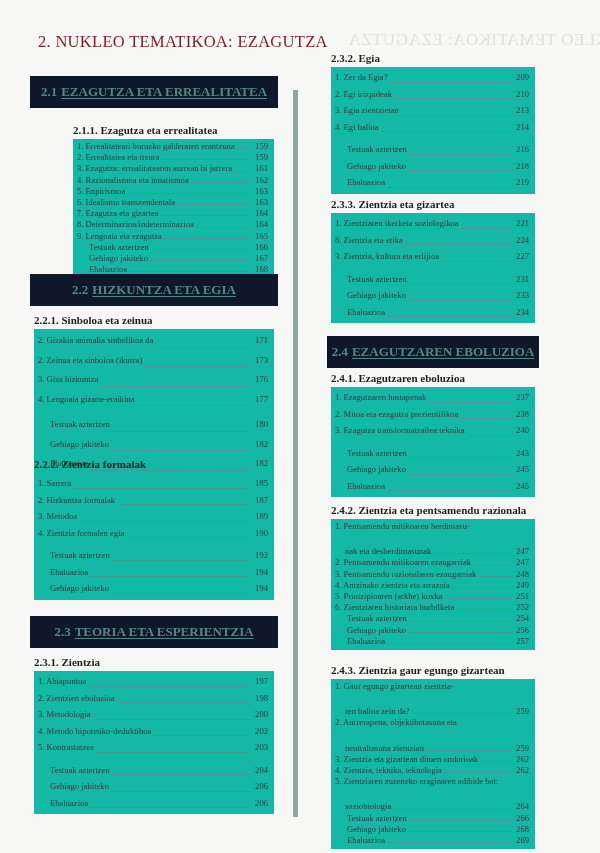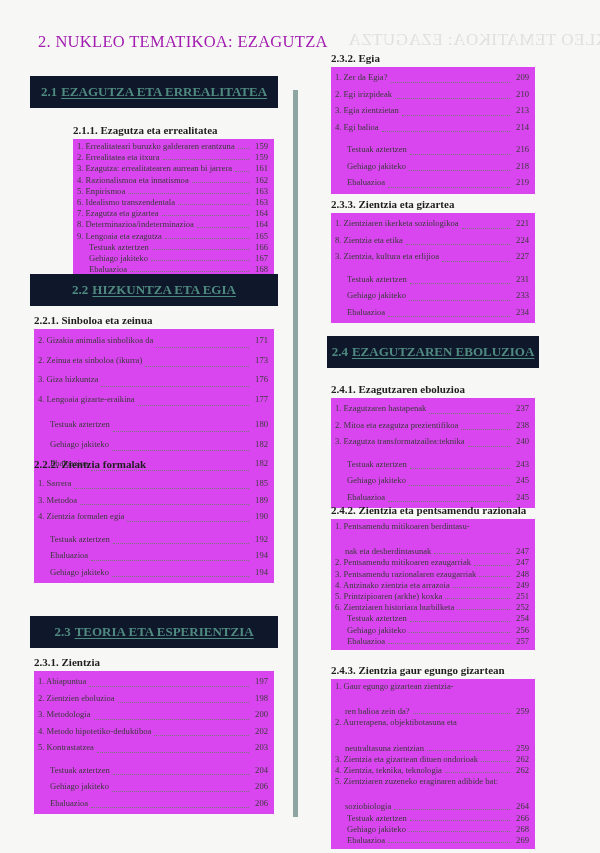--- a/index.html
+++ b/index.html
@@ -10,42 +10,42 @@
     color: #2a2a2a;
     position: relative;
   }
   .ghost {
     position: absolute; top: 30px; left: 348px;
     font-size: 17px; color: #e0e0de; letter-spacing: 0.5px;
     transform: scaleX(-1); white-space: nowrap;
   }
   .chapter-title {
     position: absolute; top: 32px; left: 38px;
-    font-size: 16.5px; color: #a21caf; letter-spacing: 0.3px;
+    font-size: 16.5px; color: #7f1d1d; letter-spacing: 0.3px;
     white-space: nowrap;
   }
   .vbar {
     position: absolute; left: 293px; top: 90px; width: 5px; height: 727px;
     background: #8fa5a1;
   }
   .col { position: absolute; }
   .col-left { left: 34px; width: 240px; }
   .col-right { left: 331px; width: 204px; }
 
   .section-heading {
     text-align: center; font-weight: bold; font-size: 13px;
     color: #4f8a80; padding: 8px 0;
     background: #0f172a;
     margin-left: -4px; margin-right: -4px;
   }
   .section-heading .num { margin-right: 4px; }
   .section-heading .txt { text-decoration: underline; text-underline-offset: 2px; }
 
   .sub-title { font-weight: bold; font-size: 11px; color: #1e1e1e; margin: 0 0 3px 0; }
-  .box { background: #d946ef; padding: 2px 6px 3px 4px; }
+  .box { background: #14b8a6; padding: 2px 6px 3px 4px; }
 
   .row {
     display: flex; align-items: baseline; font-size: 8.6px; color: #3a3a3a;
     white-space: nowrap; overflow: hidden;
   }
   .row .lbl { flex: 0 0 auto; }
   .row .dots {
     flex: 1 1 auto; overflow: hidden; margin: 0 3px;
     border-bottom: 1px dotted #777; height: 1px; align-self: flex-end; margin-bottom: 3px;
   }
@@ -187,20 +187,25 @@
 
 <div class="col col-left" style="top:458px;">
   <div class="sub-title">2.2.2. Zientzia formalak</div>
   <div class="box mid">
       <div class="row">
         <span class="lbl">1. Sarrera</span>
         <span class="dots"></span>
         <span class="pg">185</span>
       </div>
       <div class="row">
+        <span class="lbl">2. Hizkuntza formalak</span>
+        <span class="dots"></span>
+        <span class="pg">187</span>
+      </div>
+      <div class="row">
         <span class="lbl">3. Metodoa</span>
         <span class="dots"></span>
         <span class="pg">189</span>
       </div>
       <div class="row">
         <span class="lbl">4. Zientzia formalen egia</span>
         <span class="dots"></span>
         <span class="pg">190</span>
       </div>
       <div class="gap"></div>
@@ -353,21 +358,21 @@
       </div>
     </div>
 </div>
 
 <div class="col col-right" style="top:336px;">
   <div class="section-heading">
     <span class="num">2.4</span><span class="txt">EZAGUTZAREN EBOLUZIOA</span>
   </div>
 </div>
 
-<div class="col col-right" style="top:383px;">
+<div class="col col-right" style="top:372px;">
   <div class="sub-title">2.4.1. Ezagutzaren eboluzioa</div>
   <div class="box mid">
       <div class="row">
         <span class="lbl">1. Ezagutzaren hastapenak</span>
         <span class="dots"></span>
         <span class="pg">237</span>
       </div>
       <div class="row">
         <span class="lbl">2. Mitoa eta ezagutza prezientifikoa</span>
         <span class="dots"></span>

